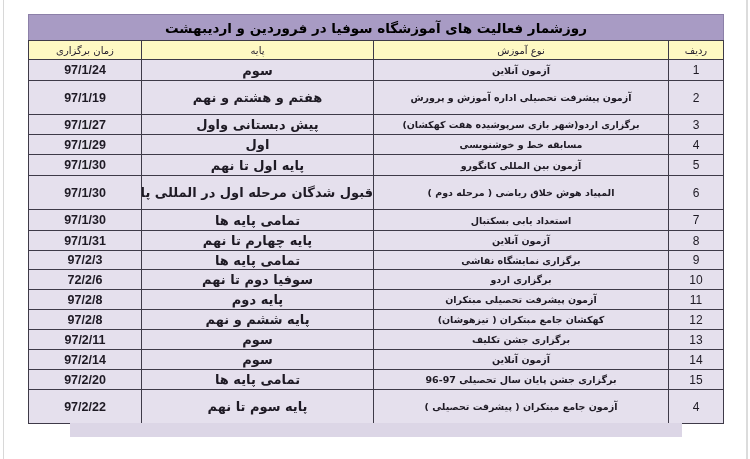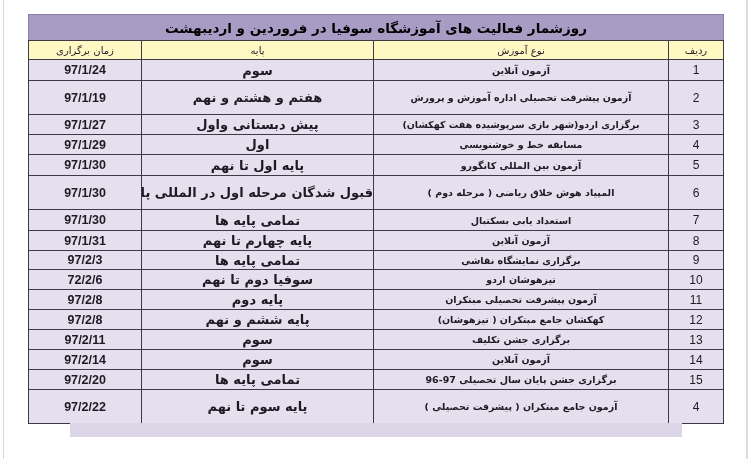--- a/index.html
+++ b/index.html
@@ -172,21 +172,21 @@
           <td class="date">97/1/31</td>
         </tr>
         <tr style="height: 19px;">
           <td class="num">9</td>
           <td class="act">برگزاری نمایشگاه نقاشی</td>
           <td class="base">تمامی پایه ها</td>
           <td class="date">97/2/3</td>
         </tr>
         <tr style="height: 20px;">
           <td class="num">10</td>
-          <td class="act">تیزهوشان اردو</td>
+          <td class="act">برگزاری اردو</td>
           <td class="base">سوفیا دوم تا نهم</td>
           <td class="date">72/2/6</td>
         </tr>
         <tr style="height: 20px;">
           <td class="num">11</td>
           <td class="act">آزمون پیشرفت تحصیلی مبتکران</td>
           <td class="base">پایه دوم</td>
           <td class="date">97/2/8</td>
         </tr>
         <tr style="height: 20px;">

